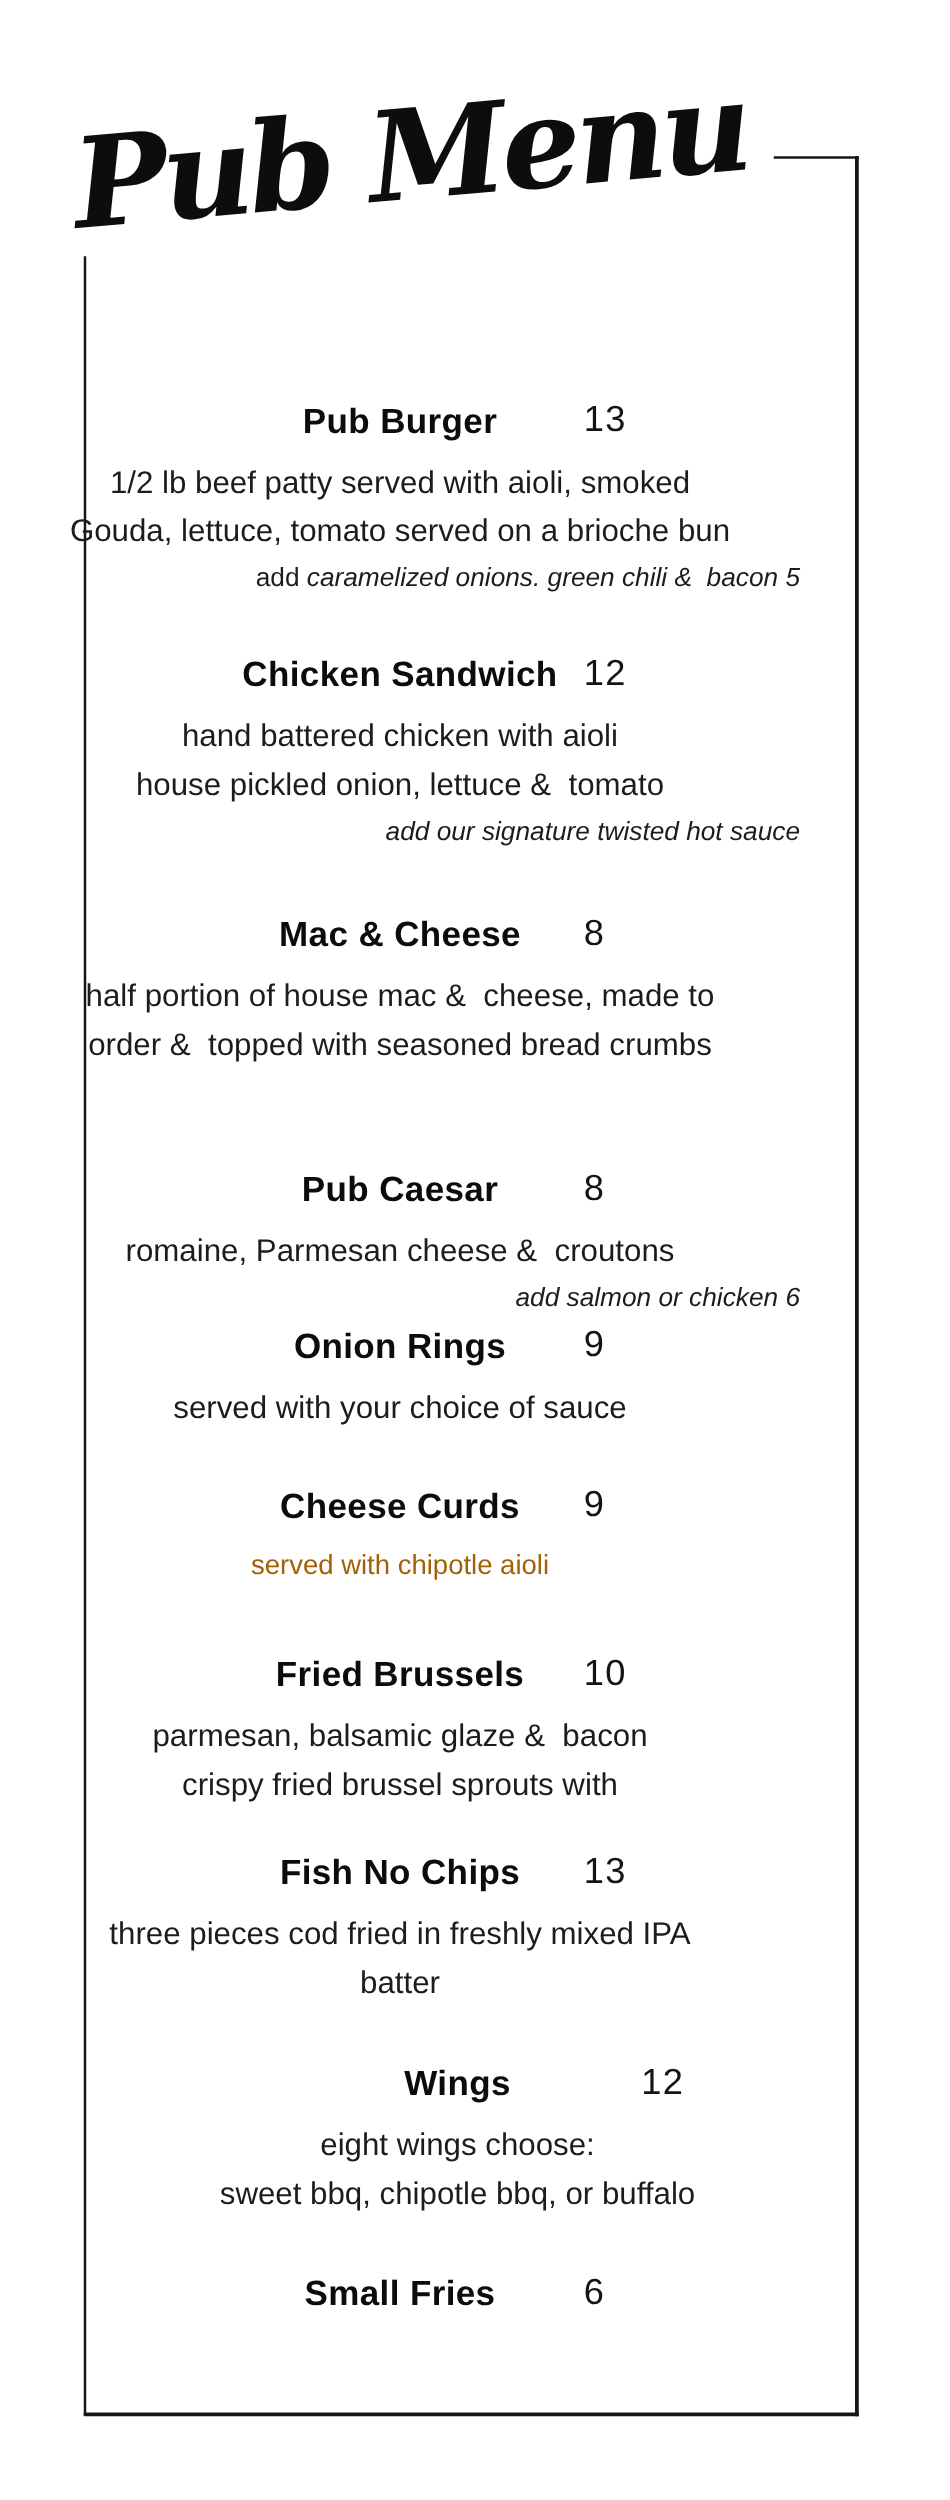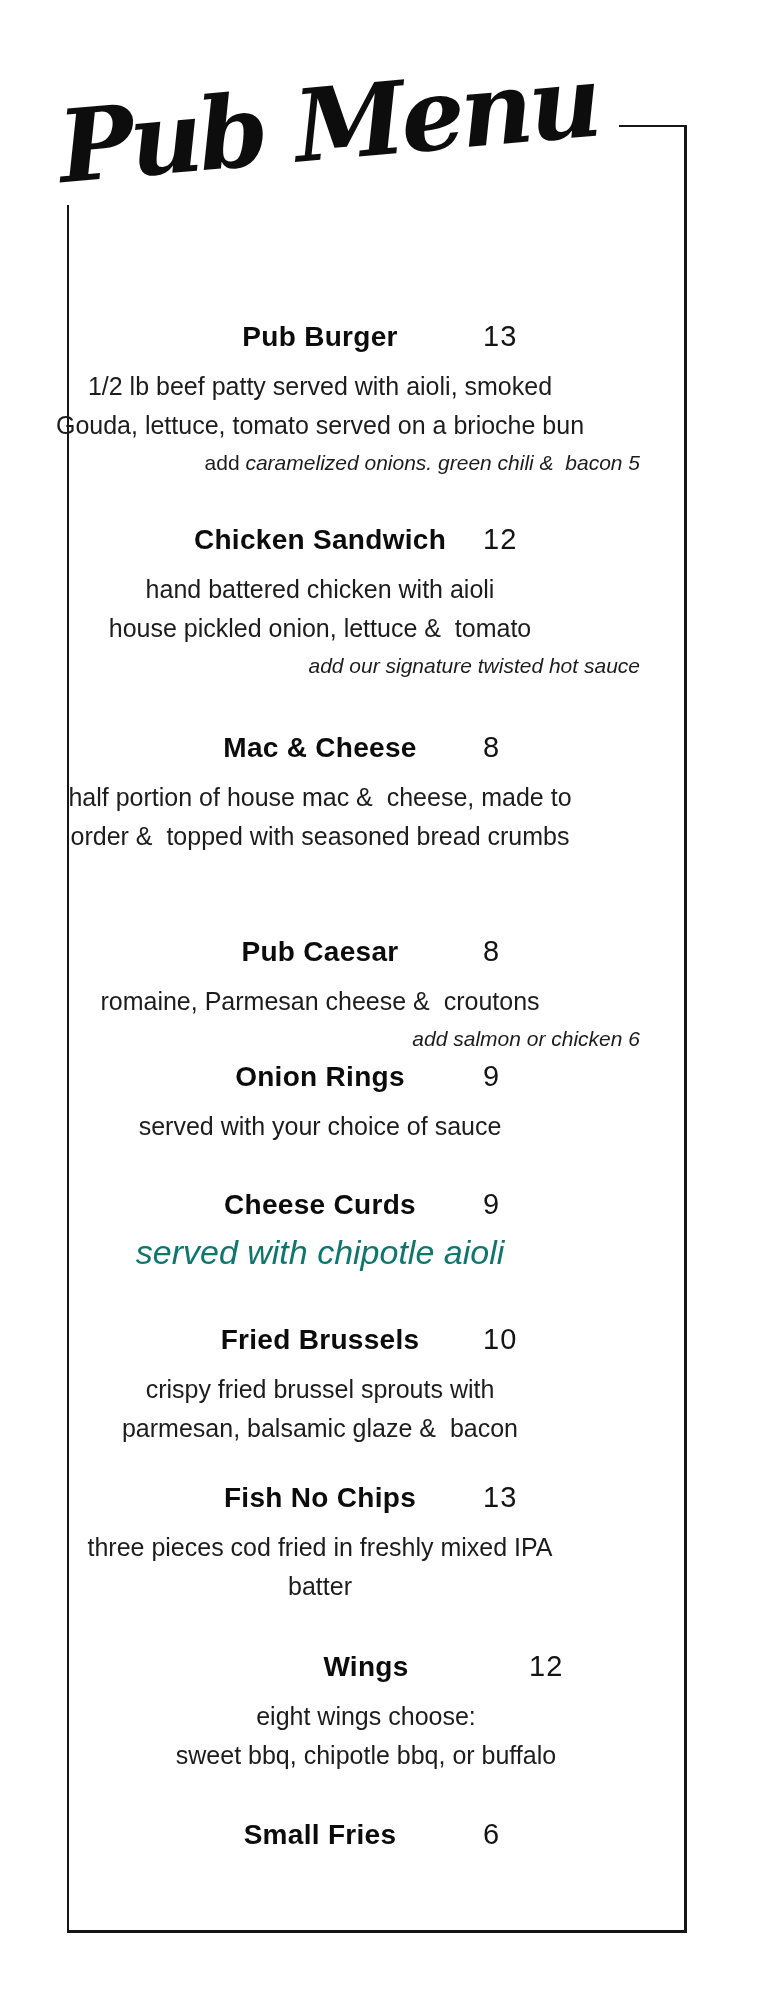--- a/index.html
+++ b/index.html
@@ -63,45 +63,43 @@
     color: #0c0c0c;
   }
   .price {
     position: absolute;
     left: 467px;
     top: -1px;
     font-weight: normal;
     font-size: 29px;
     letter-spacing: 1px;
     color: #141414;
-    margin-left: 16px;
   }
   .desc {
     font-size: 25px;
     line-height: 39px;
     white-space: pre-wrap;
     color: #1c1c1c;
   }
   .note {
     font-size: 21px;
     line-height: 30px;
     font-style: italic;
     margin-top: 3px;
     white-space: pre-wrap;
     color: #1c1c1c;
     text-align: right;
   }
   .note .roman { font-style: normal; }
   .note-large {
-    font-size: 34px;
+    font-size: 22px;
     line-height: 34px;
-    font-style: italic;
     margin-top: 4px;
     white-space: pre-wrap;
-    color: #0f766e;
+    color: #a16207;
   }
 </style>
 </head>
 <body>
 
 <div class="page">
   <div class="frame frame-left"></div>
   <div class="frame frame-right"></div>
   <div class="frame frame-top"></div>
   <div class="frame frame-bottom"></div>
@@ -134,22 +132,22 @@
       <section class="item" style="top: 1059px;">
         <div class="head"><span>Onion Rings</span><span class="price">9</span></div>
         <div class="desc">served with your choice of sauce</div>
       </section>
       <section class="item" style="top: 1187px;">
         <div class="head"><span>Cheese Curds</span><span class="price">9</span></div>
         <div class="note-large">served with chipotle aioli</div>
       </section>
       <section class="item" style="top: 1322px;">
         <div class="head"><span>Fried Brussels</span><span class="price">10</span></div>
+        <div class="desc">parmesan, balsamic glaze &amp;  bacon</div>
         <div class="desc">crispy fried brussel sprouts with</div>
-        <div class="desc">parmesan, balsamic glaze &amp;  bacon</div>
       </section>
       <section class="item" style="top: 1480px;">
         <div class="head"><span>Fish No Chips</span><span class="price">13</span></div>
         <div class="desc">three pieces cod fried in freshly mixed IPA</div>
         <div class="desc">batter</div>
       </section>
       <section class="item" style="top: 1649px; padding-left: 46px;">
         <div class="head"><span>Wings</span><span class="price">12</span></div>
         <div class="desc">eight wings choose:</div>
         <div class="desc">sweet bbq, chipotle bbq, or buffalo</div>

